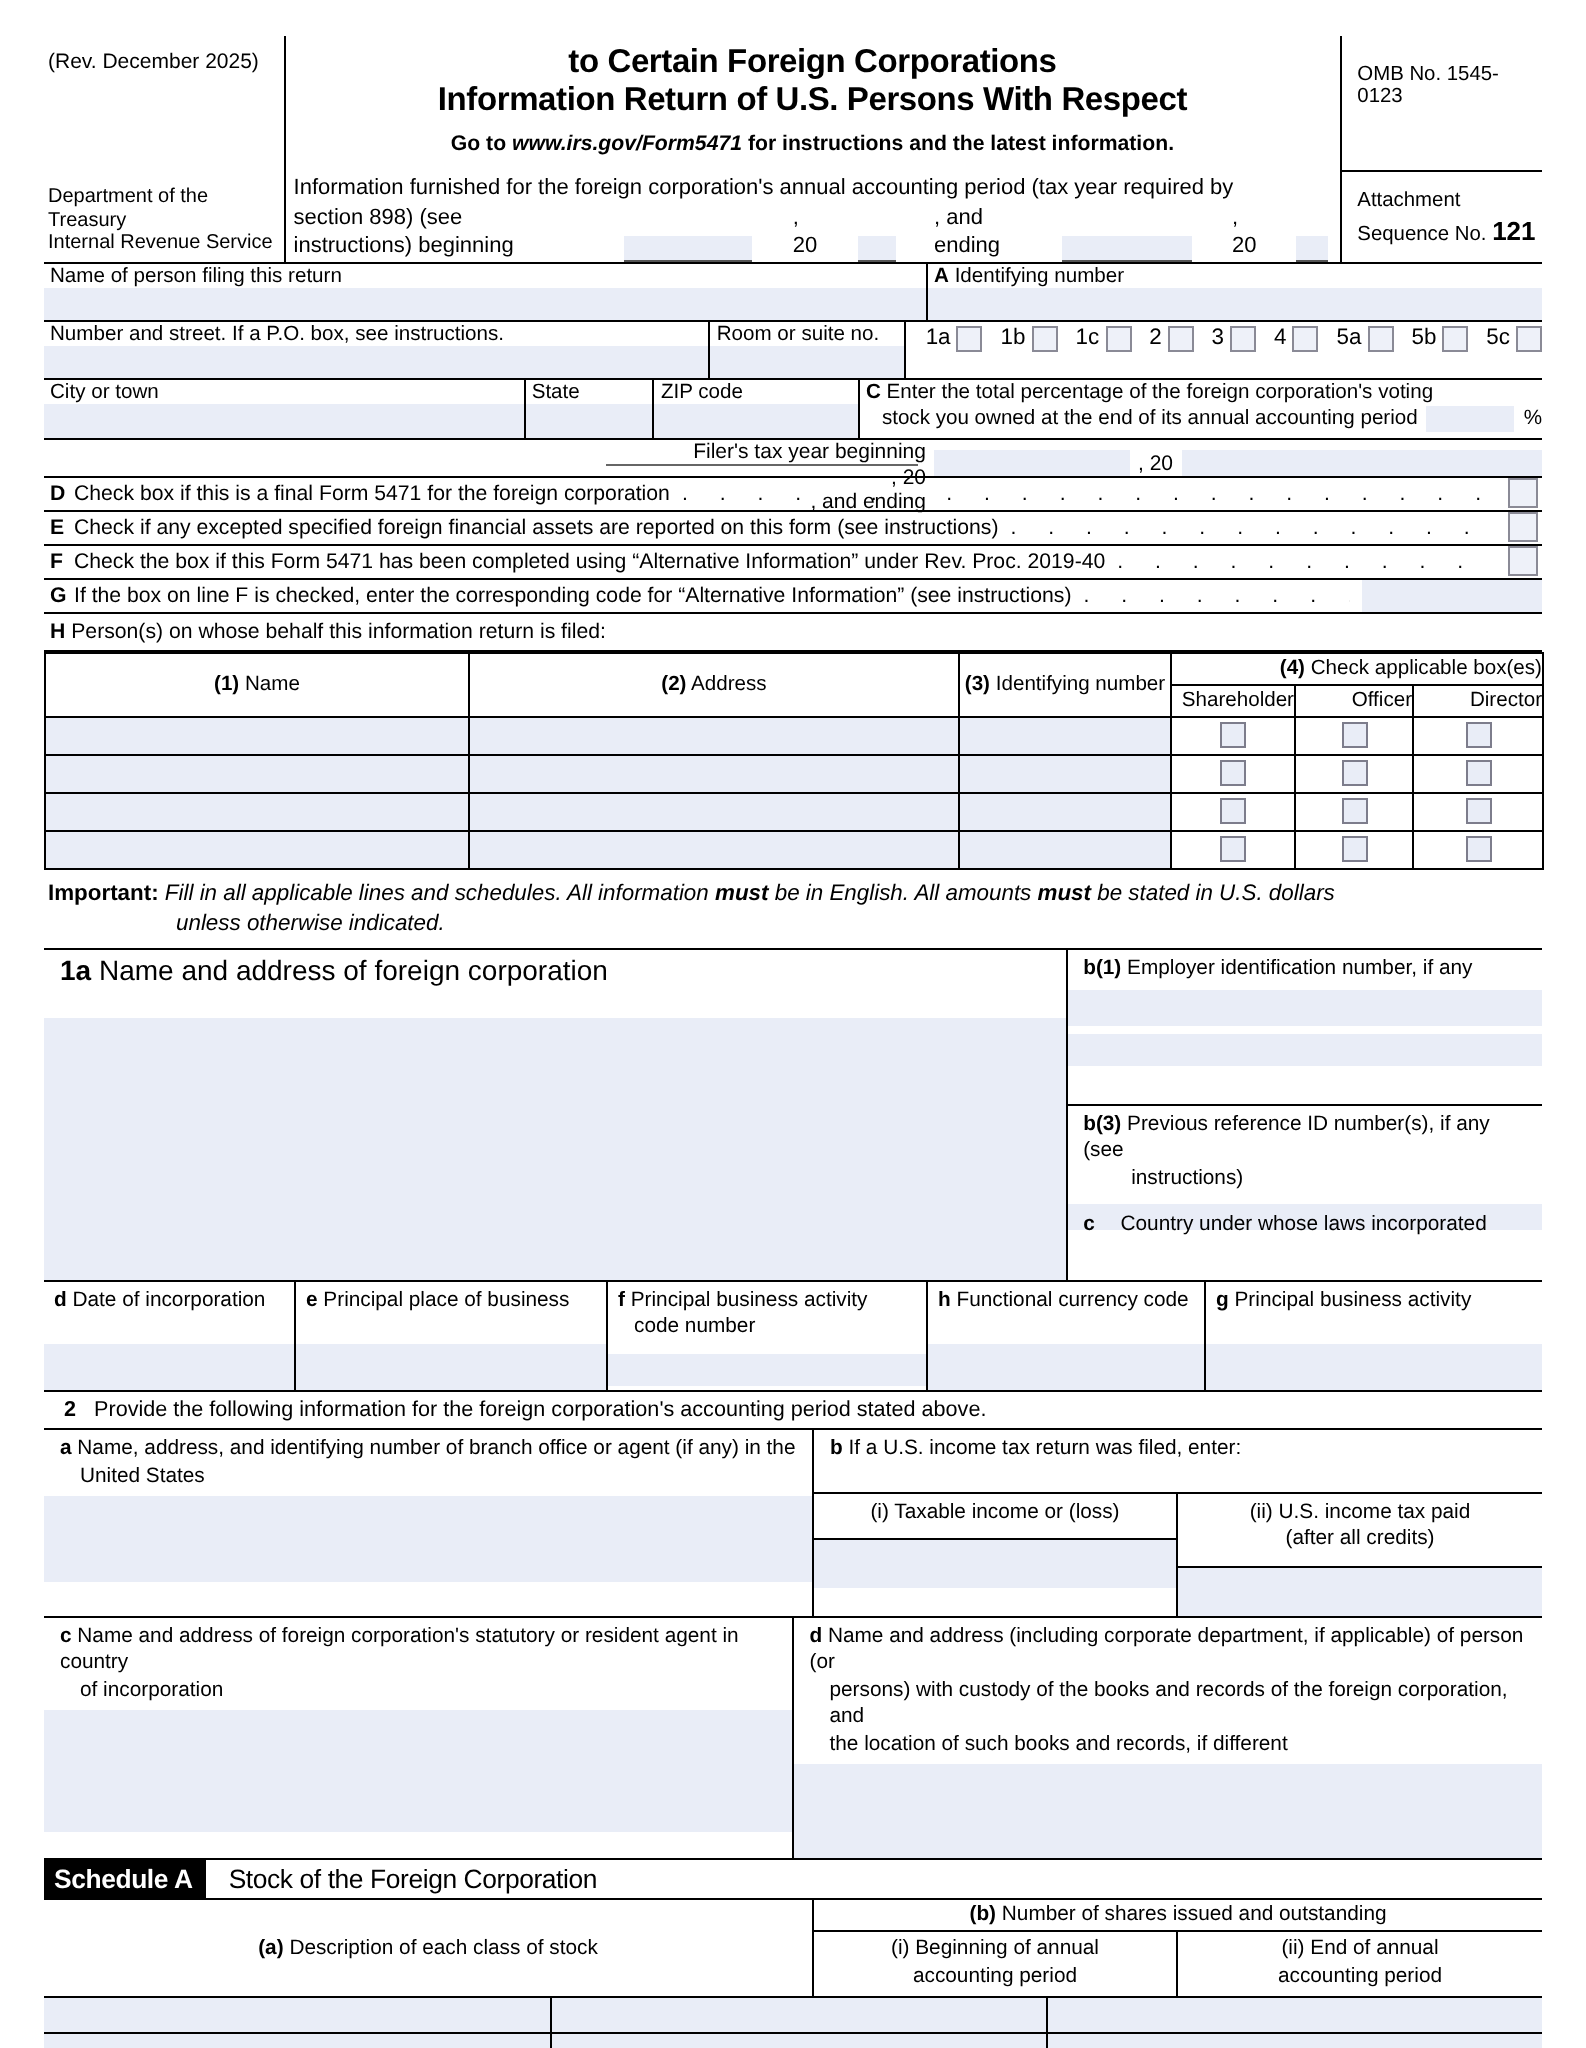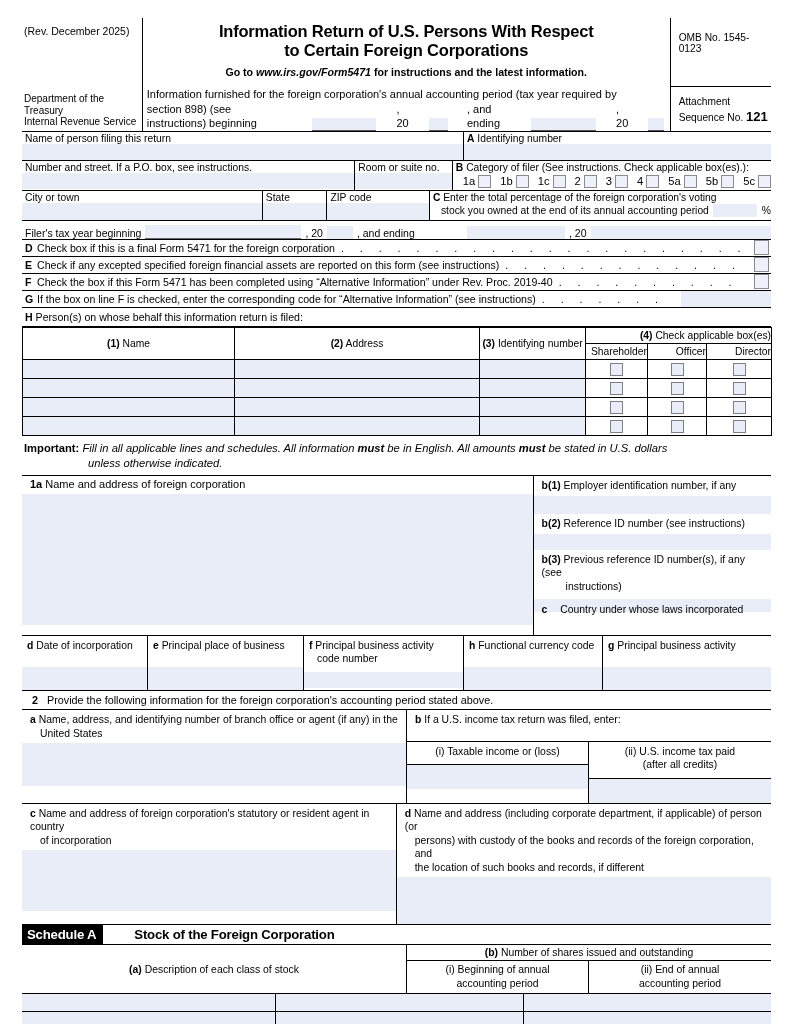--- a/index.html
+++ b/index.html
@@ -77,21 +77,21 @@
 
   
   .important{font-size:11.2px;line-height:1.34;padding:5px 2px 4px 2px;border-bottom:1.4px solid #000;}
   .important .lead{font-weight:bold;font-style:normal;}
   .important em{font-style:italic;}
   .important .ind{padding-left:64px;display:block;}
 
   
   .blk1{display:flex;border-bottom:1px solid #000;}
   .b1l{width:518px;box-sizing:border-box;border-right:1px solid #000;}
-  .b1l .cap{font-size:11px;padding:2px 0 4px 8px;}
+  .b1l .cap{font-size:14px;padding:2px 0 16px 8px;}
   .b1r{flex:1 1 auto;box-sizing:border-box;}
   .sub-c{border-bottom:1px solid #000;box-sizing:border-box;}
   .sub-c .cap{font-size:10.4px;padding:3px 6px 0 8px;line-height:1.3;white-space:normal;}
   .sub-c .fill{background:#e9edf7;}
 
   .dh{display:flex;border-bottom:1.4px solid #000;}
   .dh > div{box-sizing:border-box;border-right:1px solid #000;}
   .dh > div:last-child{border-right:0;}
   .dh .cap{font-size:10.4px;padding:3px 4px 0 5px;line-height:1.28;white-space:normal;}
   .dh .fill{background:#e9edf7;}
@@ -105,21 +105,21 @@
   .b2l .cap,.b2r .cap{font-size:10.4px;padding:3px 4px 0 8px;line-height:1.3;white-space:normal;}
   .twocol{display:flex;border-top:1px solid #000;}
   .twocol > div{flex:1 1 50%;box-sizing:border-box;}
   .twocol > div:first-child{border-right:1px solid #000;}
   .twocol .hd{font-size:10.4px;text-align:center;padding:3px 4px 6px 4px;line-height:1.3;}
   .twocol .fill{background:#e9edf7;}
 
   
   .schbar{display:flex;align-items:stretch;border-top:1.6px solid #000;border-bottom:1.6px solid #000;}
   .schtag{background:#000;color:#fff;font-size:13.2px;font-weight:bold;padding:2px 7px 2px 5px;letter-spacing:-.2px;}
-  .schttl{font-size:13.2px;font-weight:bold;padding:2px 0 2px 11px;letter-spacing:-.2px;margin-left:20px;}
+  .schttl{font-size:13.2px;font-weight:normal;padding:2px 0 2px 11px;letter-spacing:-.2px;}
   .schA{display:flex;border-bottom:1px solid #000;}
   .schAl{width:385px;box-sizing:border-box;border-right:1px solid #000;display:flex;align-items:center;justify-content:center;font-size:10.4px;}
   .schAr{flex:1 1 auto;box-sizing:border-box;}
   .schAr .top{font-size:10.4px;text-align:center;padding:2px 0 2px 0;border-bottom:1px solid #000;}
   .schAr .pair{display:flex;}
   .schAr .pair > div{flex:1 1 50%;box-sizing:border-box;font-size:10.4px;text-align:center;padding:2px 3px 3px 3px;line-height:1.3;}
   .schAr .pair > div:first-child{border-right:1px solid #000;}
   .sarow{display:flex;border-bottom:1px solid #000;height:17px;}
   .sarow > div{box-sizing:border-box;background:#e9edf7;}
   .sarow .c1{width:385px;border-right:1px solid #000;}
@@ -134,22 +134,22 @@
   <div class="hdr">
     <div class="hdr-left">
       <div class="rev">(Rev. December 2025)</div>
       <div class="dept">
         <div>Department of the Treasury</div>
         <div>Internal Revenue Service</div>
       </div>
     </div>
 
     <div class="hdr-mid">
+      <div class="title">to Certain Foreign Corporations</div>
       <div class="title">Information Return of U.S. Persons With Respect</div>
-      <div class="title">to Certain Foreign Corporations</div>
       <div class="goto">
         <span>Go to </span><i><span>www.irs.gov/Form5471</span></i><span> for instructions and the latest information.</span>
       </div>
       <div class="furnish">
         <div>Information furnished for the foreign corporation's annual accounting period (tax year required by</div>
         <div class="l2">
           <span>section 898) (see instructions) beginning</span>
           <span class="ul" style="width:88px;margin:0 4px;"></span>
           <span>, 20</span>
           <span class="ul" style="width:26px;margin:0 3px;"></span>
@@ -190,24 +190,20 @@
     <div class="frow grid-line">
       <div class="cell" style="width:341px;">
         <div class="cap">Number and street. If a P.O. box, see instructions.</div>
         <div class="fillarea" style="height:16px;"></div>
       </div>
       <div class="cell bl" style="width:100px;">
         <div class="cap">Room or suite no.</div>
         <div class="fillarea" style="height:16px;"></div>
       </div>
       <div class="fright cell">
-        <div class="cap">
-          <span class="b">B</span>
-          <span>Category of filer (See instructions. Check applicable box(es).):</span>
-        </div>
         <div class="catrow">
           <span class="cl">1a</span>
             <span class="chk-w"></span>
             <span class="gap"></span>
           <span class="cl">1b</span>
             <span class="chk-w"></span>
             <span class="gap"></span>
           <span class="cl">1c</span>
             <span class="chk-w"></span>
             <span class="gap"></span>
@@ -252,21 +248,21 @@
         </div>
         <div class="cap" style="display:flex;align-items:center;padding-left:11px;">
           <span>stock you owned at the end of its annual accounting period</span>
           <span class="fillarea" style="width:44px;height:13px;margin-left:4px;"></span>
           <span style="margin-left:5px;">%</span>
         </div>
       </div>
     </div>
 
     <div class="frow">
-      <div class="cell" style="width:441px;display:flex;align-items:flex-end;font-size:10.5px;height:18px;padding-left:3px;box-sizing:border-box;">
+      <div class="cell" style="width:441px;display:flex;align-items:flex-end;font-size:10.5px;height:18px;padding-left:3px;box-sizing:border-box;flex-direction:column;">
         <span>Filer's tax year beginning</span>
         <span class="fillarea" style="width:156px;height:13px;margin:0 4px;border-bottom:1px solid #666;"></span>
         <span>, 20</span>
         <span class="fillarea" style="width:26px;height:13px;margin:0 4px;"></span>
         <span>, and ending</span>
       </div>
       <div class="fright cell" style="display:flex;align-items:flex-end;font-size:10.5px;height:18px;box-sizing:border-box;border-left:0;">
         <span class="fillarea" style="width:98px;height:13px;margin:0 4px;"></span>
         <span>, 20</span>
         <span class="fillarea grow" style="height:13px;margin-left:4px;"></span>
@@ -390,24 +386,20 @@
     </div>
     <div class="b1r">
       <div class="sub-c" style="height:38px;">
         <div class="cap">
           <span class="b">b(1)</span>
           <span>Employer identification number, if any</span>
         </div>
         <div class="fill" style="height:18px;margin-top:4px;"></div>
       </div>
       <div class="sub-c" style="height:36px;">
-        <div class="cap">
-          <span class="b">b(2)</span>
-          <span>Reference ID number (see instructions)</span>
-        </div>
         <div class="fill" style="height:16px;margin-top:4px;"></div>
       </div>
       <div class="sub-c" style="height:51px;">
         <div class="cap">
           <span class="b">b(3)</span>
           <span>Previous reference ID number(s), if any (see</span>
           <span style="display:block;padding-left:24px;">instructions)</span>
         </div>
         <div class="fill" style="height:13px;margin-top:6px;"></div>
       </div>

